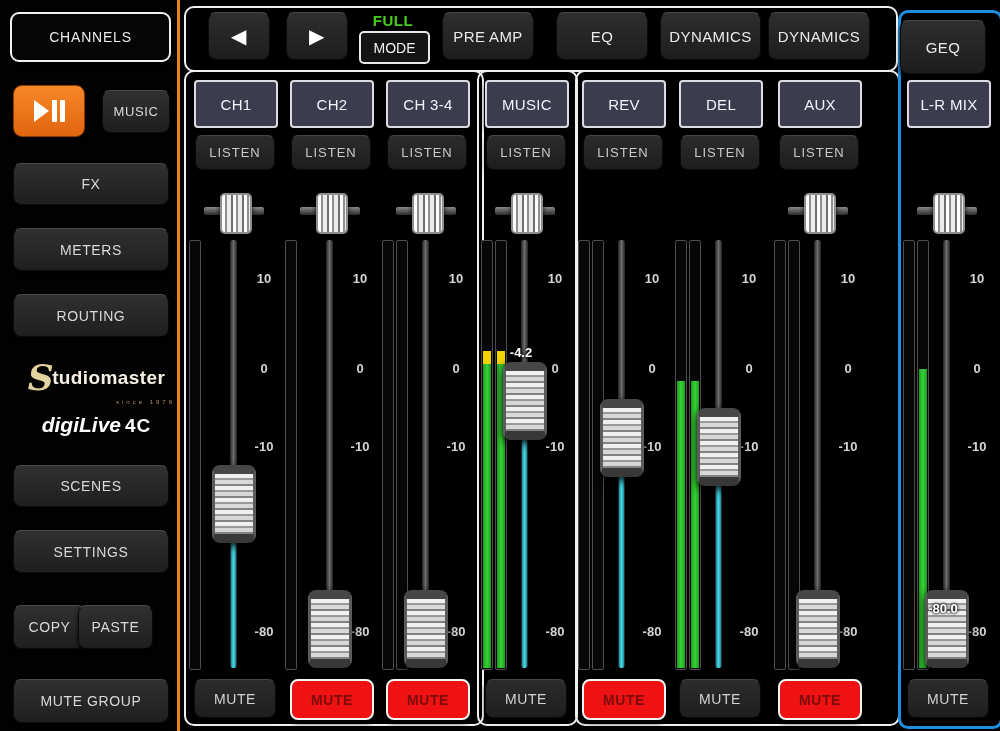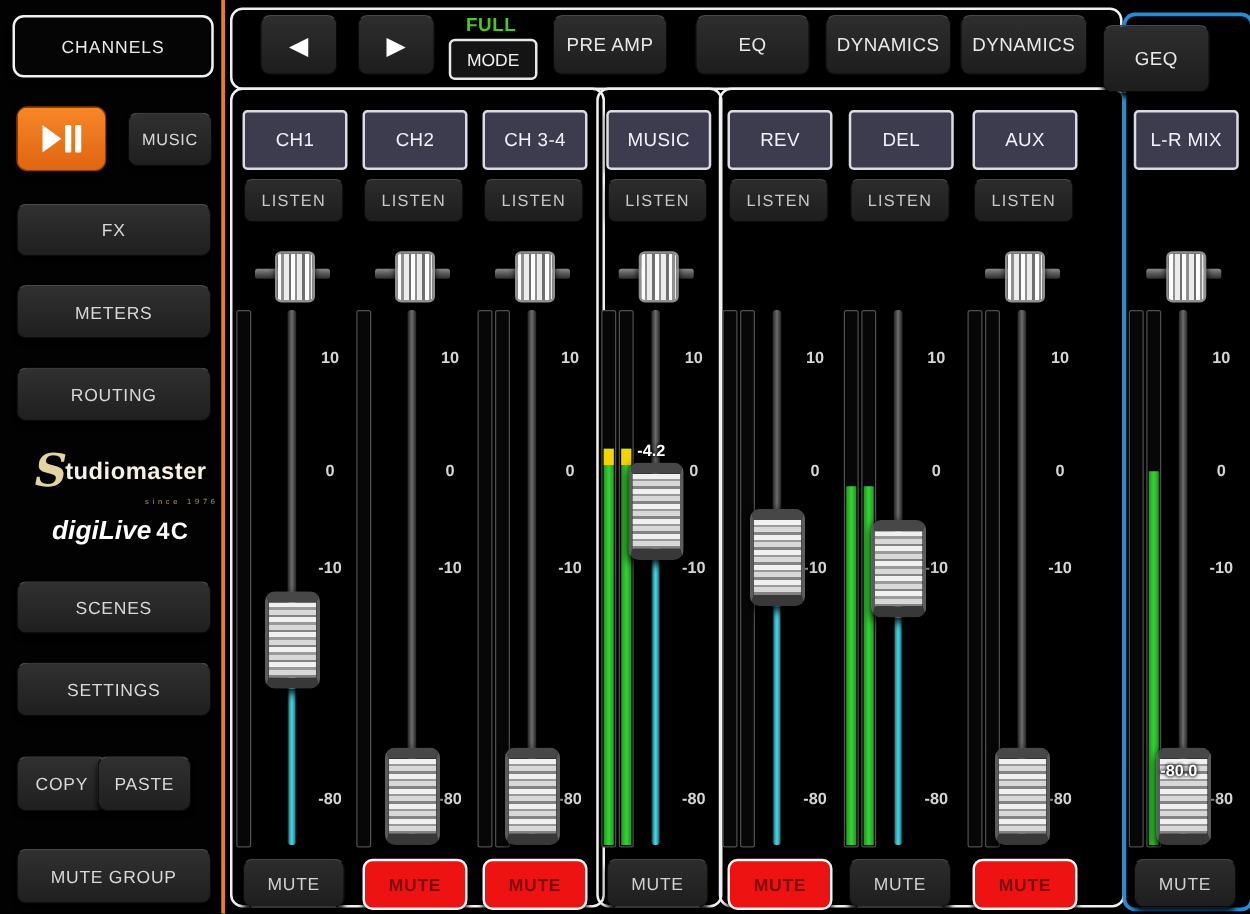--- a/index.html
+++ b/index.html
@@ -40,21 +40,21 @@
     box-shadow:0 3px 4px rgba(0,0,0,.9);color:#eaeaea;font-size:15px;letter-spacing:.4px;
     display:flex;align-items:center;justify-content:center;cursor:pointer;}
   .arrow-glyph{font-size:20px;color:#fff;}
   .mode-state{position:absolute;left:360px;top:12px;width:66px;text-align:center;
     color:#46cc1e;font-size:15px;font-weight:bold;letter-spacing:.5px;}
   .mode-btn{position:absolute;left:359px;top:31px;width:67px;height:29px;background:#141414;
     border:2px solid #e8e8e8;border-radius:5px;color:#f2f2f2;font-size:14px;
     display:flex;align-items:center;justify-content:center;cursor:pointer;}
 
   
-  .strip{position:absolute;top:8px;width:92px;height:554px;}
+  .strip{position:absolute;top:0;width:92px;height:554px;}
   .strip-header{position:absolute;left:6px;top:80px;width:80px;height:44px;background:#3c3c4e;
     border:2px solid #dcdce4;border-radius:4px;box-shadow:0 3px 4px rgba(0,0,0,.9);
     color:#f2f2fa;font-size:15px;letter-spacing:.3px;display:flex;align-items:center;justify-content:center;cursor:pointer;}
   .listen-btn{position:absolute;left:7px;top:135px;width:78px;height:33px;
     background:linear-gradient(180deg,#2c2c2c,#1d1d1d);border:1px solid #0a0a0a;border-top:1px solid #454545;
     border-radius:7px;box-shadow:0 3px 4px rgba(0,0,0,.9);color:#c9c9c9;font-size:13px;letter-spacing:1px;
     display:flex;align-items:center;justify-content:center;cursor:pointer;}
 
   .pan{position:absolute;left:0;top:0;width:92px;}
   .pan-track{position:absolute;left:16px;top:207px;width:60px;height:8px;border-radius:2px;
@@ -131,21 +131,21 @@
 </div>
 <div class="tool-btn" style="left:286px;top:12px;width:60px;height:46px;">
   <span class="arrow-glyph">▶</span>
 </div>
 <div class="mode-state">FULL</div>
 <div class="mode-btn">MODE</div>
 <div class="tool-btn" style="left:442px;top:12px;width:90px;height:46px;">PRE AMP</div>
 <div class="tool-btn" style="left:556px;top:12px;width:90px;height:46px;">EQ</div>
 <div class="tool-btn" style="left:660px;top:12px;width:99px;height:46px;">DYNAMICS</div>
 <div class="tool-btn" style="left:768px;top:12px;width:100px;height:46px;">DYNAMICS</div>
-<div class="tool-btn" style="left:882px;top:20px;width:84px;height:52px;">GEQ</div>
+<div class="tool-btn" style="left:900px;top:20px;width:84px;height:52px;">GEQ</div>
 
 <div>
   <div class="strip" style="left: 188px;">
     <div class="strip-header">CH1</div>
     <div class="listen-btn">LISTEN</div>
     <div class="pan">
       <div class="pan-track"></div>
       <div class="pan-knob"></div>
     </div>
     <div class="meters">

